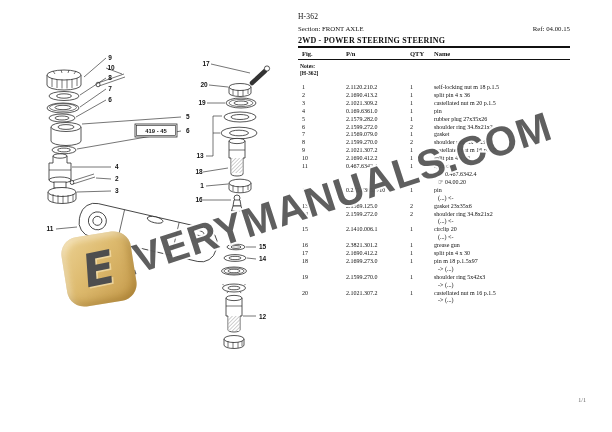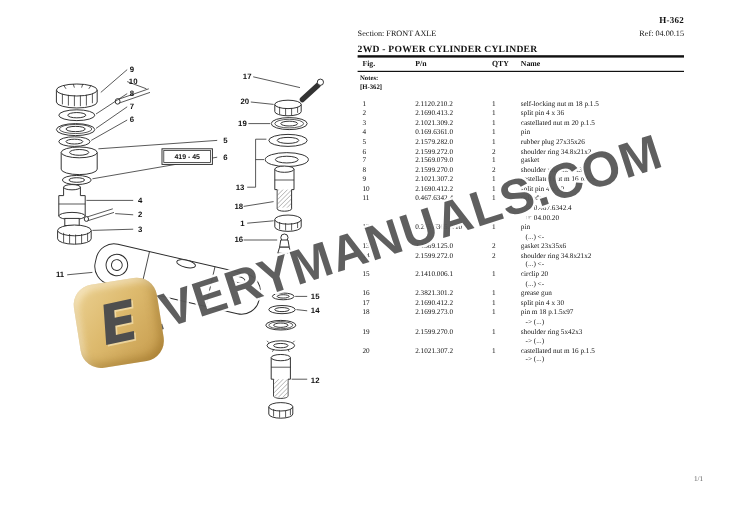--- a/index.html
+++ b/index.html
@@ -1,21 +1,21 @@
 <!DOCTYPE html>
 <html><head>
 <meta charset="utf-8">
 <style>
   html,body{margin:0;padding:0;background:#fff;}
   #page{position:relative;width:612px;height:432px;background:#fff;overflow:hidden;
         font-family:"Liberation Serif",serif;color:#111;}
   
   #tableblock{position:absolute;left:298px;top:0;width:272px;}
-  .doccode{position:absolute;left:0;top:12px;width:272px;text-align:right;
-           font-size:7.5px;font-weight:bold;letter-spacing:.2px;}
+  .doccode{position:absolute;left:0;top:12px;width:272px;text-align:left;
+           font-size:7.5px;font-weight:normal;letter-spacing:.2px;}
   .secline{position:absolute;left:0;top:25px;width:272px;display:flex;
            justify-content:space-between;font-size:6.8px;}
   .title{position:absolute;left:0;top:36px;font-size:8px;font-weight:bold;letter-spacing:.2px;}
   .rule1{position:absolute;left:0;top:46px;width:272px;height:2.2px;background:#111;}
   .thead{position:absolute;left:0;top:50px;width:272px;display:flex;
          font-size:6.5px;font-weight:bold;}
   .rule2{position:absolute;left:0;top:59px;width:272px;height:1.3px;background:#111;}
   .notes{position:absolute;left:2px;top:63px;font-size:5.6px;font-weight:bold;line-height:6.6px;}
   #rows{position:absolute;left:0;top:84px;width:272px;font-size:6px;line-height:7.9px;}
   .trow{display:flex;white-space:nowrap;}
@@ -225,21 +225,21 @@
     <text class="cl" x="259" y="261" text-anchor="start">14</text>
     <text class="cl" x="259" y="319" text-anchor="start">12</text>
   </svg>
 
   <div id="tableblock">
     <div class="doccode">H-362</div>
     <div class="secline">
       <span>Section: FRONT AXLE</span>
       <span>Ref: 04.00.15</span>
     </div>
-    <div class="title">2WD - POWER CYLINDER CYLINDER</div>
+    <div class="title">2WD - POWER STEERING STEERING</div>
     <div class="rule1"></div>
     <div class="thead">
       <span class="h-fig">Fig.</span>
       <span class="h-pn">P/n</span>
       <span class="h-qty">QTY</span>
       <span class="h-name">Name</span>
     </div>
     <div class="rule2"></div>
     <div class="notes">
       <div>Notes:</div>

